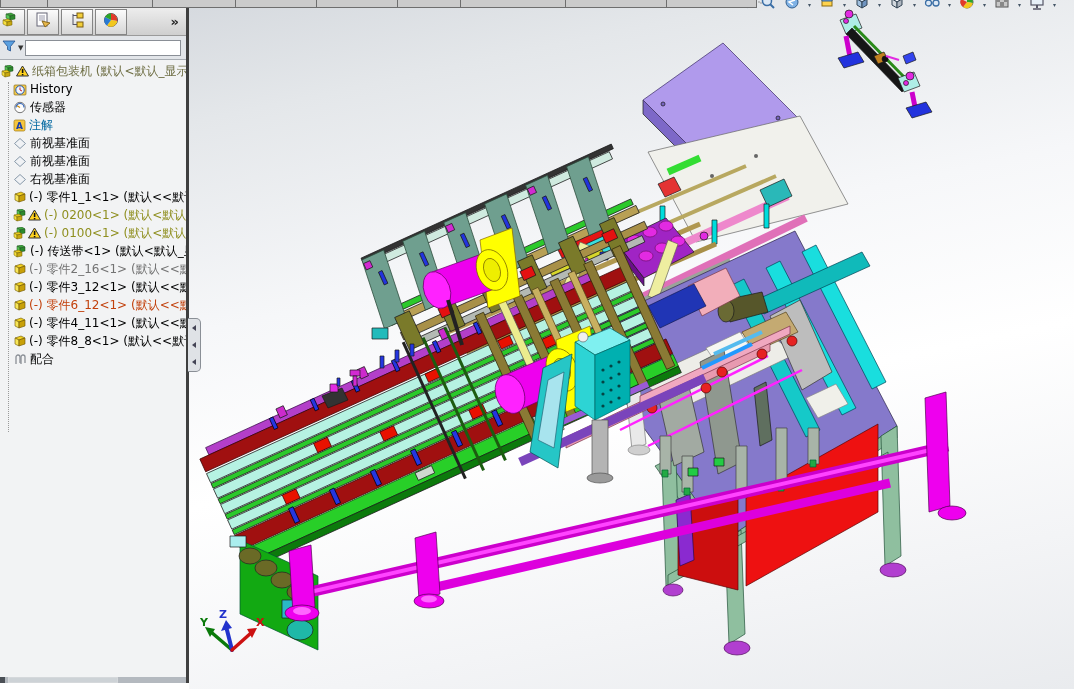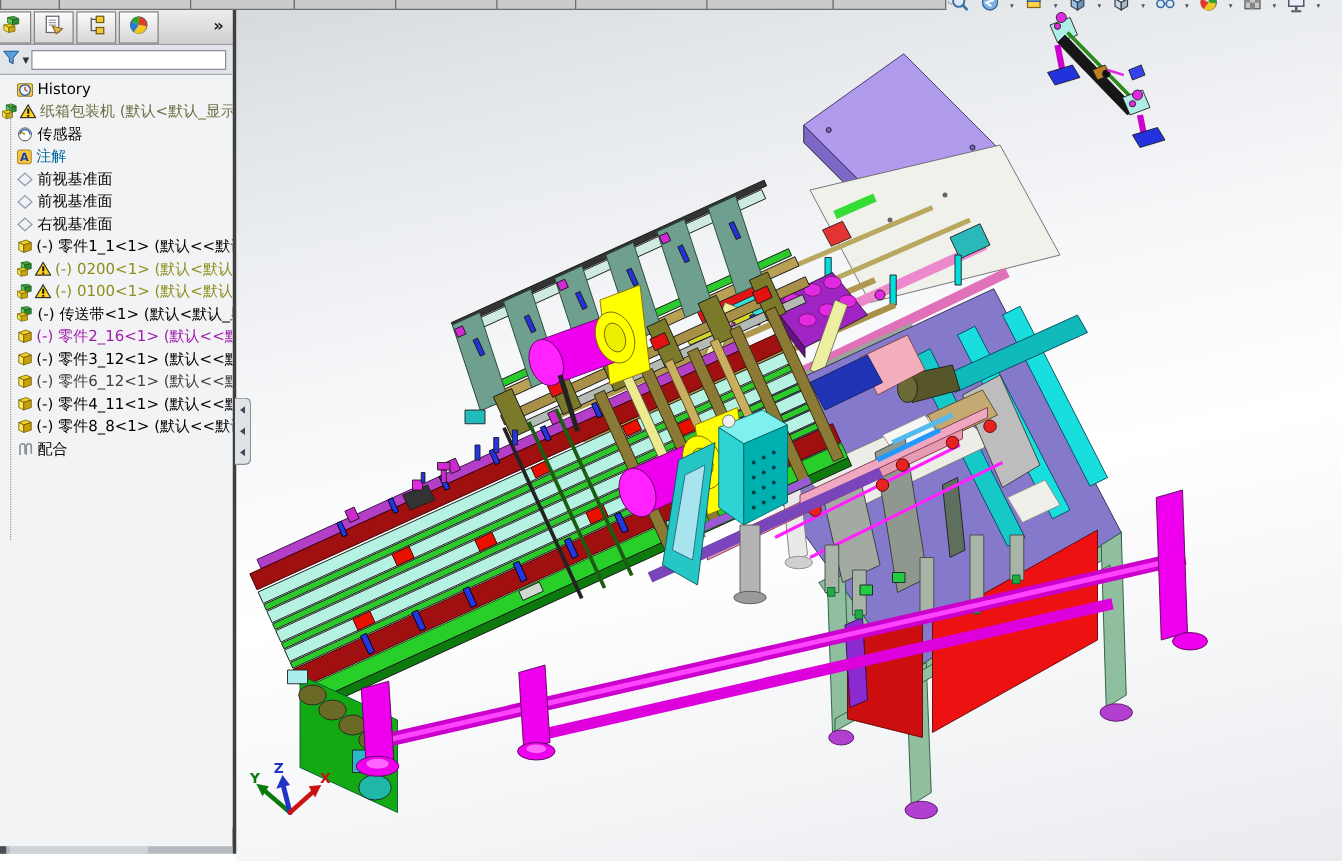--- a/index.html
+++ b/index.html
@@ -494,30 +494,20 @@
         <div class="chevron">»</div>
       </div>
     <div class="filterrow">
       <span><svg width="14" height="13">
             <polygon points="1,1 13,1 8.5,6.5 8.5,11 5.5,9.5 5.5,6.5" fill="#5aa0e0" stroke="#23528f" stroke-width=".8"></polygon>
           </svg></span>
       <span class="fdrop">▼</span>
       <input class="filterinput" type="text" value="" style="">
     </div>
     <div class="tree" id="tree">
-        <div class="trow lv1">
-          <span class="ics">
-            <svg width="14" height="13">
-              <rect x="1" y="2" width="12" height="10" rx="1" fill="#f2c94c" stroke="#8a6d1a" stroke-width=".7"></rect>
-              <circle cx="7" cy="7" r="4.2" fill="#eef6ff" stroke="#2255aa"></circle>
-              <path d="M7,7 L7,4.4 M7,7 L9,8" stroke="#cc2222" fill="none"></path>
-            </svg>
-          </span>
-          <span style="color: rgb(0, 0, 0);">History</span>
-        </div>
         <div class="trow lv0">
           <span class="ics">
             <svg width="14" height="13">
               <polygon points="4,1 9,0 12,2 7,3" fill="#3aa53a" stroke="#1a4a1a" stroke-width=".5"></polygon>
               <polygon points="4,1 7,3 7,7 4,5" fill="#57c957" stroke="#1a4a1a" stroke-width=".5"></polygon>
               <polygon points="7,3 12,2 12,6 7,7" fill="#2d8a2d" stroke="#1a4a1a" stroke-width=".5"></polygon>
               <polygon points="1,6 6,5 9,7 4,8" fill="#e8c818" stroke="#6a5a00" stroke-width=".5"></polygon>
               <polygon points="1,6 4,8 4,12 1,10" fill="#f8e040" stroke="#6a5a00" stroke-width=".5"></polygon>
               <polygon points="4,8 9,7 9,11 4,12" fill="#c8a810" stroke="#6a5a00" stroke-width=".5"></polygon>
             </svg>
@@ -525,20 +515,30 @@
               <polygon points="6.5,1 12.5,11 0.5,11" fill="#ffd21e" stroke="#333"></polygon>
               <rect x="5.8" y="4" width="1.6" height="4" fill="#111"></rect>
               <rect x="5.8" y="9" width="1.6" height="1.4" fill="#111"></rect>
             </svg>
           </span>
           <span style="color: rgb(111, 111, 69);">纸箱包装机  (默认&lt;默认_显示</span>
         </div>
         <div class="trow lv1">
           <span class="ics">
             <svg width="14" height="13">
+              <rect x="1" y="2" width="12" height="10" rx="1" fill="#f2c94c" stroke="#8a6d1a" stroke-width=".7"></rect>
+              <circle cx="7" cy="7" r="4.2" fill="#eef6ff" stroke="#2255aa"></circle>
+              <path d="M7,7 L7,4.4 M7,7 L9,8" stroke="#cc2222" fill="none"></path>
+            </svg>
+          </span>
+          <span style="color: rgb(0, 0, 0);">History</span>
+        </div>
+        <div class="trow lv1">
+          <span class="ics">
+            <svg width="14" height="13">
               <circle cx="7" cy="6.5" r="5.2" fill="#fdfdfd" stroke="#555" stroke-width=".8"></circle>
               <path d="M7,6.5 L3.6,4.4" stroke="#cc8800" stroke-width="1.2"></path>
               <path d="M3,6.5 a4,4 0 0 1 8,0" fill="none" stroke="#3366bb" stroke-width="1.2"></path>
             </svg>
           </span>
           <span style="color: rgb(0, 0, 0);">传感器</span>
         </div>
         <div class="trow lv1">
           <span class="ics">
             <svg width="13" height="13">
@@ -632,41 +632,41 @@
           <span style="color: rgb(0, 0, 0);">(-) 传送带&lt;1&gt; (默认&lt;默认_显</span>
         </div>
         <div class="trow lv1">
           <span class="ics">
             <svg width="13" height="12">
               <polygon points="2,3 8,1 12,3 6,5" fill="#f0d020" stroke="#6a5200" stroke-width=".6"></polygon>
               <polygon points="2,3 6,5 6,11 2,9" fill="#f8e658" stroke="#6a5200" stroke-width=".6"></polygon>
               <polygon points="6,5 12,3 12,9 6,11" fill="#c8a008" stroke="#6a5200" stroke-width=".6"></polygon>
             </svg>
           </span>
-          <span style="color: #a21caf;">(-) 零件2_16&lt;1&gt; (默认&lt;&lt;默</span>
+          <span style="color: #737373;">(-) 零件2_16&lt;1&gt; (默认&lt;&lt;默</span>
         </div>
         <div class="trow lv1">
           <span class="ics">
             <svg width="13" height="12">
               <polygon points="2,3 8,1 12,3 6,5" fill="#f0d020" stroke="#6a5200" stroke-width=".6"></polygon>
               <polygon points="2,3 6,5 6,11 2,9" fill="#f8e658" stroke="#6a5200" stroke-width=".6"></polygon>
               <polygon points="6,5 12,3 12,9 6,11" fill="#c8a008" stroke="#6a5200" stroke-width=".6"></polygon>
             </svg>
           </span>
           <span style="color: rgb(0, 0, 0);">(-) 零件3_12&lt;1&gt; (默认&lt;&lt;默</span>
         </div>
         <div class="trow lv1">
           <span class="ics">
             <svg width="13" height="12">
               <polygon points="2,3 8,1 12,3 6,5" fill="#f0d020" stroke="#6a5200" stroke-width=".6"></polygon>
               <polygon points="2,3 6,5 6,11 2,9" fill="#f8e658" stroke="#6a5200" stroke-width=".6"></polygon>
               <polygon points="6,5 12,3 12,9 6,11" fill="#c8a008" stroke="#6a5200" stroke-width=".6"></polygon>
             </svg>
           </span>
-          <span style="color: #404040; text-align: right;">(-) 零件6_12&lt;1&gt; (默认&lt;&lt;默</span>
+          <span style="color: #c2410c; text-align: right;">(-) 零件6_12&lt;1&gt; (默认&lt;&lt;默</span>
         </div>
         <div class="trow lv1">
           <span class="ics">
             <svg width="13" height="12">
               <polygon points="2,3 8,1 12,3 6,5" fill="#f0d020" stroke="#6a5200" stroke-width=".6"></polygon>
               <polygon points="2,3 6,5 6,11 2,9" fill="#f8e658" stroke="#6a5200" stroke-width=".6"></polygon>
               <polygon points="6,5 12,3 12,9 6,11" fill="#c8a008" stroke="#6a5200" stroke-width=".6"></polygon>
             </svg>
           </span>
           <span style="color: rgb(0, 0, 0);">(-) 零件4_11&lt;1&gt; (默认&lt;&lt;默</span>

